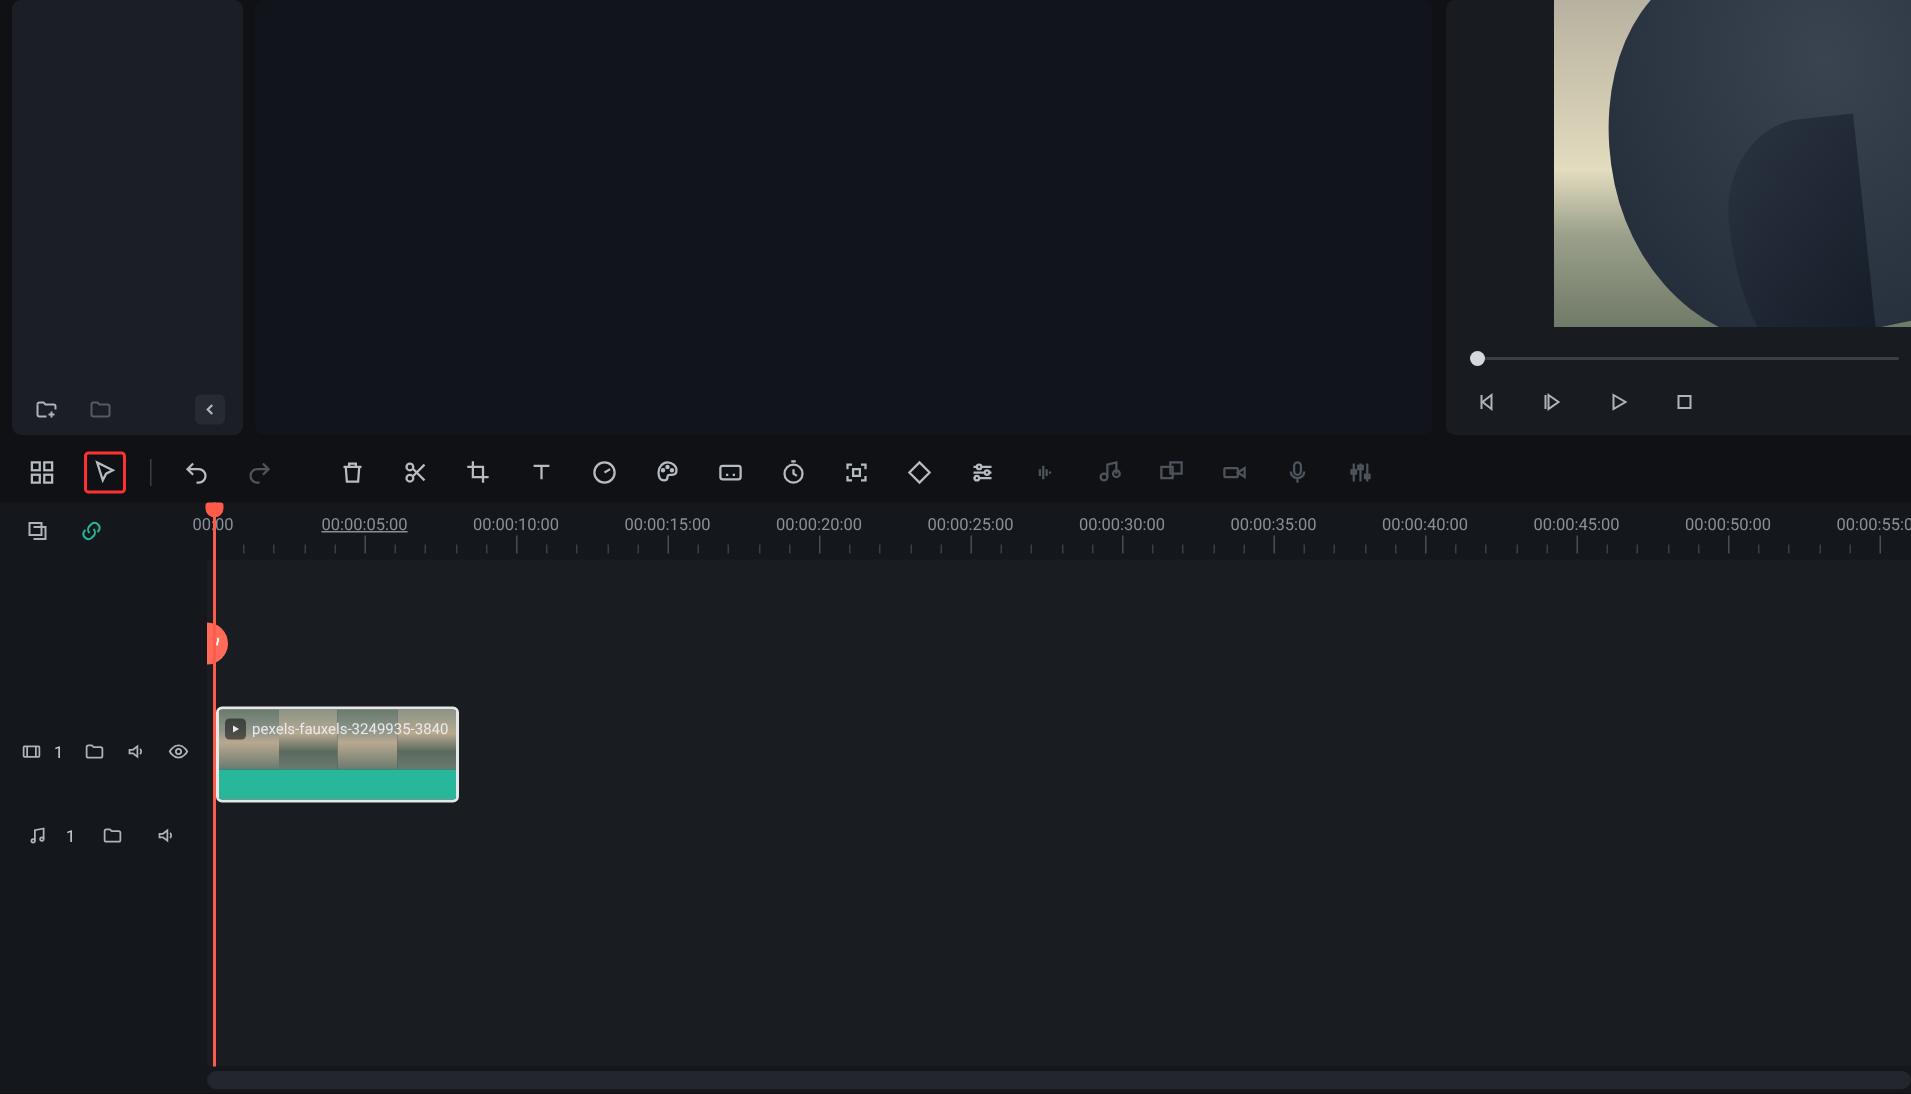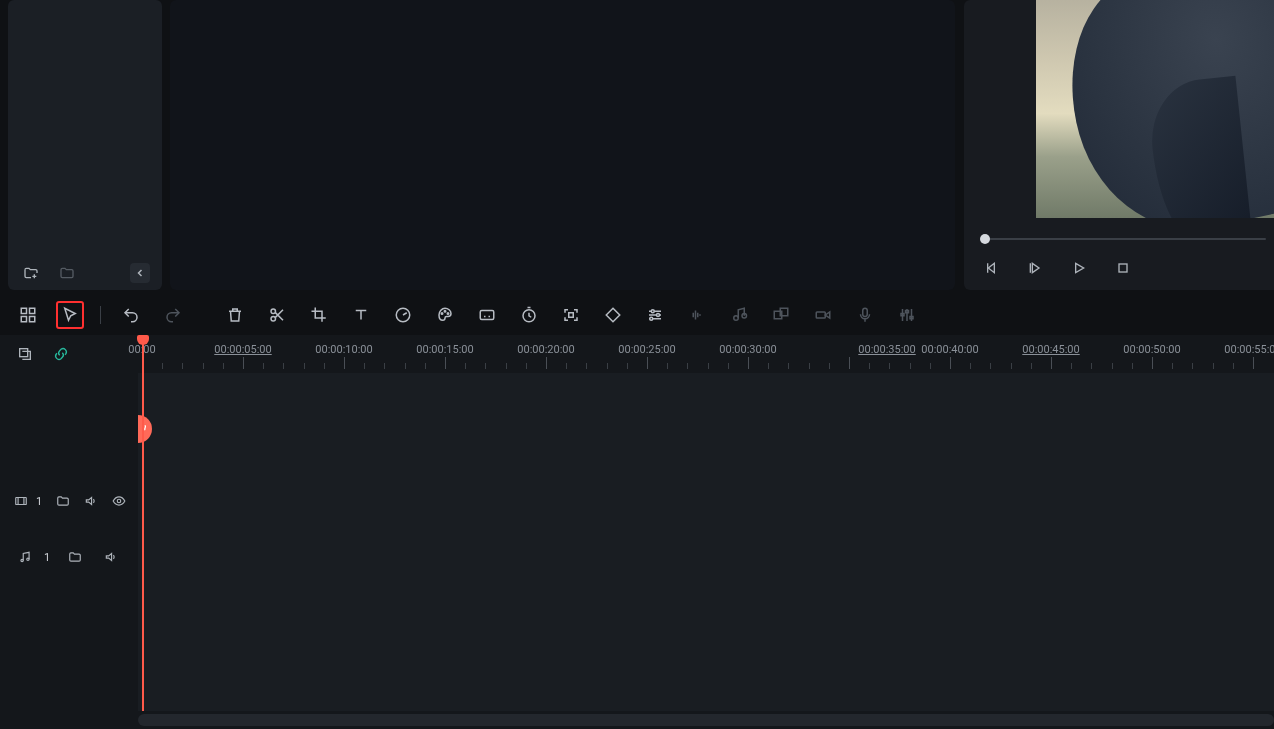--- a/index.html
+++ b/index.html
@@ -361,33 +361,33 @@
           <div class="rt-minor" style="left: 549.4px;"></div>
           <div class="rt-minor" style="left: 569.6px;"></div>
           <div class="rt-minor" style="left: 589.8px;"></div>
           <div class="rt-major" style="left: 610px;"></div>
           <div class="rt-label" style="left: 610px;">00:00:30:00</div>
           <div class="rt-minor" style="left: 630.2px;"></div>
           <div class="rt-minor" style="left: 650.4px;"></div>
           <div class="rt-minor" style="left: 670.6px;"></div>
           <div class="rt-minor" style="left: 690.8px;"></div>
           <div class="rt-major" style="left: 711px;"></div>
-          <div class="rt-label" style="left: 749px; text-decoration: underline;">00:00:35:00</div>
+          <div class="rt-label" style="left: 711px;">00:00:35:00</div>
           <div class="rt-minor" style="left: 731.2px;"></div>
           <div class="rt-minor" style="left: 751.4px;"></div>
           <div class="rt-minor" style="left: 771.6px;"></div>
           <div class="rt-minor" style="left: 791.8px;"></div>
           <div class="rt-major" style="left: 812px;"></div>
           <div class="rt-label" style="left: 812px;">00:00:40:00</div>
           <div class="rt-minor" style="left: 832.2px;"></div>
           <div class="rt-minor" style="left: 852.4px;"></div>
           <div class="rt-minor" style="left: 872.6px;"></div>
           <div class="rt-minor" style="left: 892.8px;"></div>
           <div class="rt-major" style="left: 913px;"></div>
-          <div class="rt-label" style="left: 913px; text-decoration: underline;">00:00:45:00</div>
+          <div class="rt-label" style="left: 913px;">00:00:45:00</div>
           <div class="rt-minor" style="left: 933.2px;"></div>
           <div class="rt-minor" style="left: 953.4px;"></div>
           <div class="rt-minor" style="left: 973.6px;"></div>
           <div class="rt-minor" style="left: 993.8px;"></div>
           <div class="rt-major" style="left: 1014px;"></div>
           <div class="rt-label" style="left: 1014px;">00:00:50:00</div>
           <div class="rt-minor" style="left: 1034.2px;"></div>
           <div class="rt-minor" style="left: 1054.4px;"></div>
           <div class="rt-minor" style="left: 1074.6px;"></div>
           <div class="rt-minor" style="left: 1094.8px;"></div>
@@ -397,17 +397,34 @@
     </div>
     <div class="tl-main-inner"></div>
     <div class="playhead">
         <div class="playhead-cap"></div>
       </div>
     <div class="marker-blob">
       <svg width="10" height="10" viewBox="0 0 24 24" fill="none" stroke="#fff" stroke-width="3">
           <path d="M12 3c4 6-3 6 0 12"></path>
         </svg>
     </div>
+    <div class="clip">
+      <div class="clip-thumbs">
+        <div class="thumb-a"></div>
+          <div class="thumb-b"></div>
+          <div class="thumb-a"></div>
+          <div class="thumb-b"></div>
+      </div>
+      <div class="clip-label">
+        <span class="clip-play">
+          <svg width="8" height="8" viewBox="0 0 24 24" fill="#e8eaed">
+              <path d="M7 5l12 7-12 7z"></path>
+            </svg>
+        </span>
+        <span style="white-space:nowrap;overflow:hidden;text-overflow:clip">pexels-fauxels-3249935-3840</span>
+      </div>
+      <div class="clip-audio"></div>
+    </div>
     <div class="tl-scrollbar">
       <div class="tl-scrollbar-thumb"></div>
     </div>
   </div>
 </div>
 
 </body></html>

